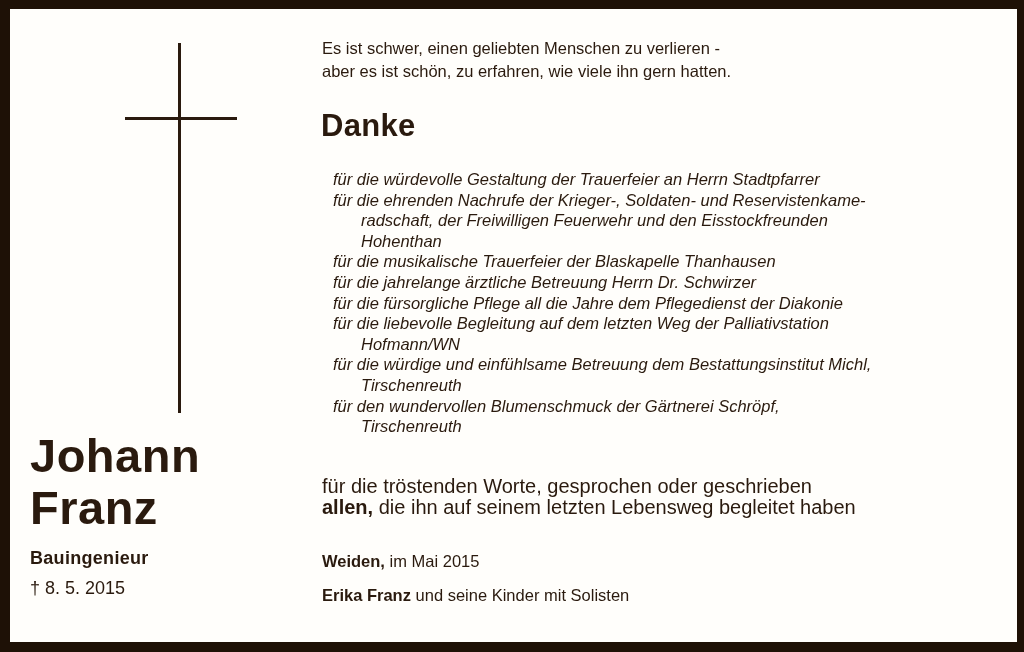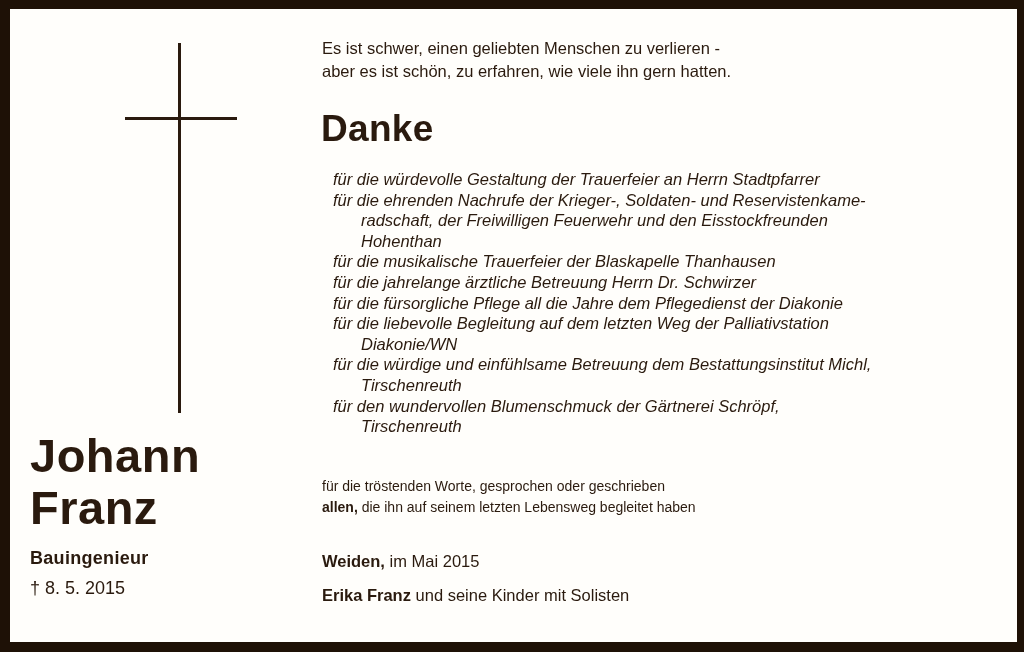--- a/index.html
+++ b/index.html
@@ -74,21 +74,21 @@
     width: 620px;
     font-size: 16.5px;
     line-height: 22.5px;
     white-space: pre-line;
   }
   .danke {
     position: absolute;
     left: 321px;
     top: 108px;
     margin: 0;
-    font-size: 37px;
+    font-size: 31px;
     font-weight: bold;
     letter-spacing: 0.3px;
   }
   .thanks {
     position: absolute;
     left: 333px;
     top: 169px;
     width: 680px;
     font-size: 16.5px;
     font-style: italic;
@@ -98,21 +98,21 @@
     white-space: nowrap;
   }
   .thanks .t-line.cont {
     padding-left: 28px;
   }
   .closing {
     position: absolute;
     left: 322px;
     top: 476px;
     width: 680px;
-    font-size: 14px;
+    font-size: 20px;
     line-height: 21px;
   }
   .closing .line { white-space: nowrap; }
   .place-date {
     position: absolute;
     left: 322px;
     top: 552px;
     font-size: 16.5px;
     white-space: nowrap;
   }
@@ -152,21 +152,21 @@
 
   <div class="thanks" id="thanks-list">
       <div class="t-line">für die würdevolle Gestaltung der Trauerfeier an Herrn Stadtpfarrer</div>
       <div class="t-line">für die ehrenden Nachrufe der Krieger-, Soldaten- und Reservistenkame-</div>
       <div class="t-line cont">radschaft, der Freiwilligen Feuerwehr und den Eisstockfreunden</div>
       <div class="t-line cont">Hohenthan</div>
       <div class="t-line">für die musikalische Trauerfeier der Blaskapelle Thanhausen</div>
       <div class="t-line">für die jahrelange ärztliche Betreuung Herrn Dr. Schwirzer</div>
       <div class="t-line">für die fürsorgliche Pflege all die Jahre dem Pflegedienst der Diakonie</div>
       <div class="t-line">für die liebevolle Begleitung auf dem letzten Weg der Palliativstation</div>
-      <div class="t-line cont">Diakonie/WN</div>
+      <div class="t-line cont">Hofmann/WN</div>
       <div class="t-line">für die würdige und einfühlsame Betreuung dem Bestattungsinstitut Michl,</div>
       <div class="t-line cont">Tirschenreuth</div>
       <div class="t-line">für den wundervollen Blumenschmuck der Gärtnerei Schröpf,</div>
       <div class="t-line cont">Tirschenreuth</div>
     </div>
 
   <div class="closing">
     <div class="line">für die tröstenden Worte, gesprochen oder geschrieben</div>
     <div class="line"><span class="b">allen,</span><span> die ihn auf seinem letzten Lebensweg begleitet haben</span></div>
   </div>

